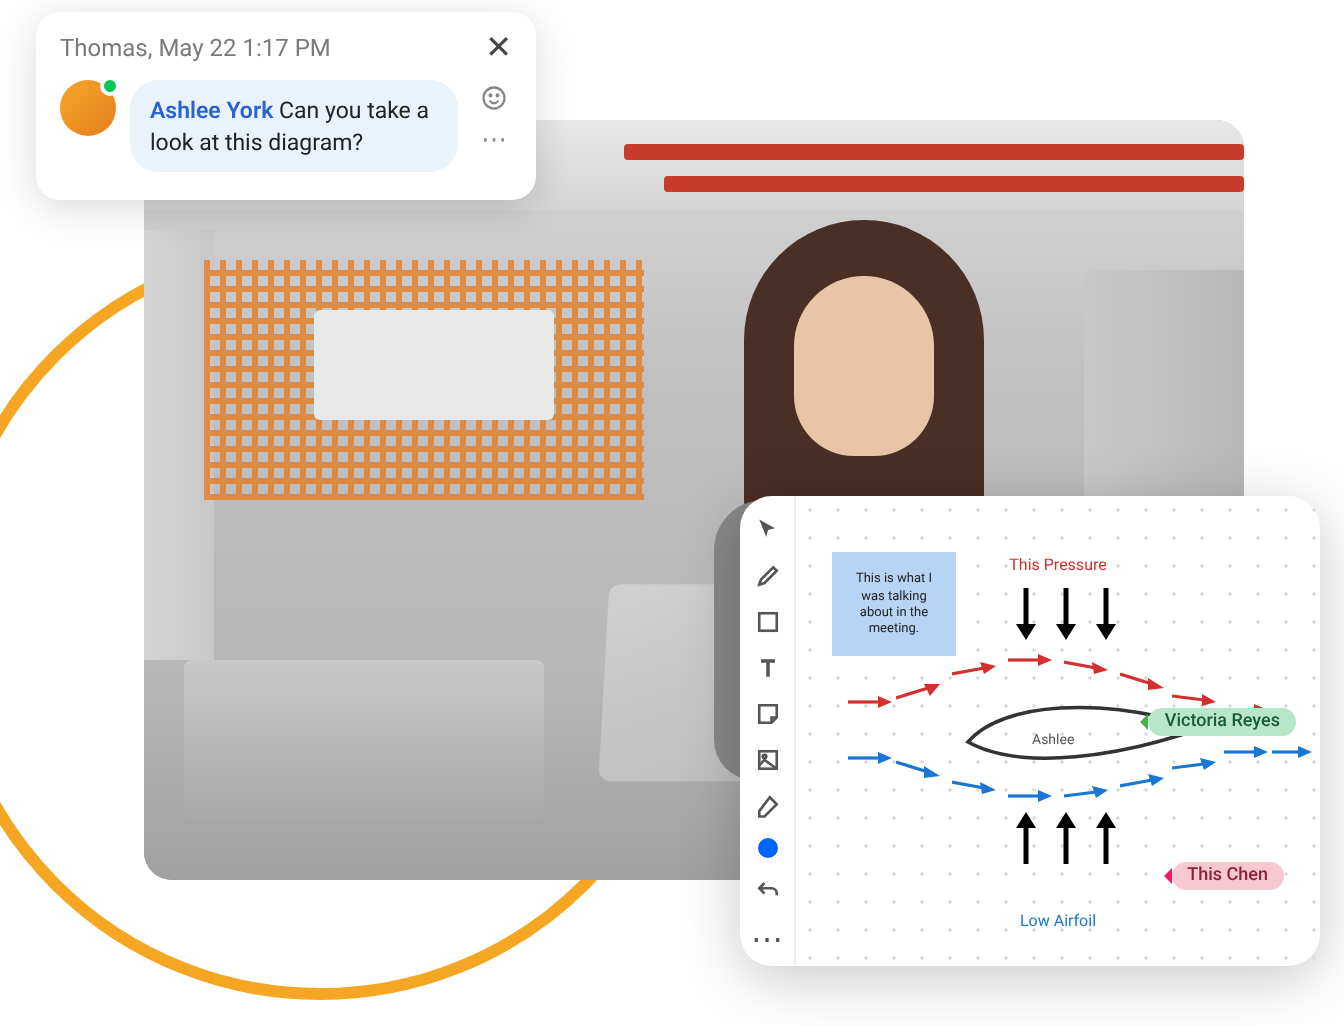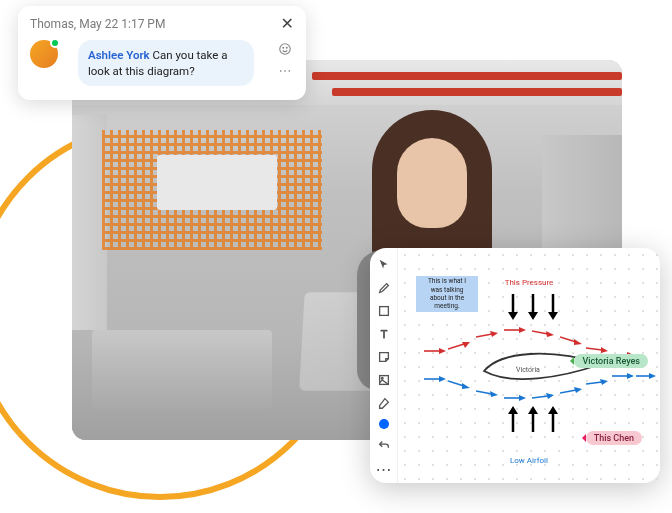--- a/index.html
+++ b/index.html
@@ -17,40 +17,40 @@
 .hair{position:absolute;top:0;left:30px;width:120px;height:180px;background:#4a2f24;border-radius:60px 60px 40px 40px}
 .face{position:absolute;top:28px;left:55px;width:70px;height:90px;background:#e8c4a8;border-radius:35px 35px 30px 30px}
 .shirt{position:absolute;top:140px;left:40px;width:100px;height:120px;background:#7a2030;border-radius:30px 30px 0 0}
 .jacket-l{position:absolute;top:140px;left:15px;width:50px;height:140px;background:#888;border-radius:25px 10px 10px 20px}
 .jacket-r{position:absolute;top:140px;left:115px;width:50px;height:140px;background:#888;border-radius:10px 25px 20px 10px}
 .table{position:absolute;bottom:0;left:0;right:0;height:110px;background:linear-gradient(180deg,#b8b8b8,#a0a0a0)}
 .laptop{position:absolute;bottom:50px;left:230px;width:190px;height:100px;background:linear-gradient(160deg,#d0d0d0,#b8b8b8);transform:perspective(300px) rotateX(10deg);border-radius:6px}
 .box-l{position:absolute;bottom:30px;left:20px;width:180px;height:80px;background:linear-gradient(180deg,#c8c8c8,#a8a8a8);border-radius:4px}
 .panel-l{position:absolute;top:55px;left:0;width:35px;height:230px;background:linear-gradient(90deg,#d5d5d5,#c8c8c8)}
 .panel-r{position:absolute;top:75px;right:0;width:80px;height:180px;background:linear-gradient(90deg,#c8c8c8,#b8b8b8)}
-.chat-card{position:absolute;left:18px;top:6px;width:288px;background:#fff;border-radius:12px;box-shadow:0 4px 20px rgba(0,0,0,.15);z-index:3;padding:10px 12px 14px}
+.chat-card{position:absolute;left:18px;top:6px;width:250px;background:#fff;border-radius:12px;box-shadow:0 4px 20px rgba(0,0,0,.15);z-index:3;padding:10px 12px 14px}
 .chat-header{display:flex;align-items:center;justify-content:space-between;margin-bottom:8px}
 .chat-time{font-size:12px;color:#7a7a7a}
 .close-x{font-size:16px;color:#444;cursor:pointer;line-height:1}
-.chat-body{display:flex;align-items:flex-start;gap:20px}
+.chat-body{display:flex;align-items:flex-start;gap:7px}
 .avatar{width:28px;height:28px;border-radius:50%;background:linear-gradient(135deg,#f5a623,#e67e22);position:relative;flex-shrink:0}
 .presence{position:absolute;top:-2px;right:-2px;width:10px;height:10px;border-radius:50%;background:#00c853;border:2px solid #fff}
 .bubble{background:#eaf2fb;border-radius:14px;padding:7px 10px;font-size:11.5px;line-height:1.4;color:#222;flex:1}
 .mention{color:#2864d1;font-weight:600}
 .chat-actions{display:flex;flex-direction:column;gap:3px;margin-left:2px}
 .emoji-btn,.more-btn{width:18px;height:18px;display:flex;align-items:center;justify-content:center;color:#888;font-size:13px;cursor:pointer}
 .whiteboard{position:absolute;right:12px;bottom:30px;width:290px;height:235px;background:#fff;border-radius:16px;box-shadow:0 6px 30px rgba(0,0,0,.22);z-index:3;display:flex}
 .dot-grid{background-image:radial-gradient(#e0e0e0 1px,transparent 1px);background-size:14px 14px}
 .wb-toolbar{width:28px;padding:10px 0;display:flex;flex-direction:column;align-items:center;gap:9px;border-right:1px solid #f0f0f0}
 .tool{width:16px;height:16px;display:flex;align-items:center;justify-content:center;cursor:pointer;color:#555}
 .tool svg{width:14px;height:14px}
 .tool.sel{color:#0066ff}
 .dot-blue{width:10px;height:10px;border-radius:50%;background:#0066ff}
 .wb-canvas{flex:1;position:relative}
-.sticky{position:absolute;top:28px;left:18px;width:62px;height:36px;background:#b8d4f5;font-size:6.5px;padding:6px;text-align:center;color:#222;line-height:1.3;display:flex;align-items:center}
+.sticky{position:absolute;top:28px;left:18px;width:62px;height:52px;background:#b8d4f5;font-size:6.5px;padding:6px;text-align:center;color:#222;line-height:1.3;display:flex;align-items:center}
 .lbl-high{position:absolute;top:30px;left:50%;transform:translateX(-50%);font-size:8px;color:#d32f2f}
 .lbl-low{position:absolute;bottom:18px;left:50%;transform:translateX(-50%);font-size:8px;color:#1976d2}
 .lbl-airfoil{position:absolute;top:118px;left:118px;font-size:7px;color:#555}
 .airfoil{position:absolute;top:98px;left:78px;width:130px;height:42px}
 .cursor-tag{position:absolute;padding:2px 8px;border-radius:10px;font-size:9px;font-weight:500;white-space:nowrap}
 .ct-green{background:#b8e6c8;color:#1a5c35;top:106px;right:12px}
 .ct-green::before{content:'';position:absolute;left:-8px;top:3px;border:4px solid transparent;border-right-color:#4caf50}
 .ct-pink{background:#f8c8d0;color:#8a2040;bottom:38px;right:18px}
 .ct-pink::before{content:'';position:absolute;left:-8px;top:3px;border:4px solid transparent;border-right-color:#e91e63}
 .arrow{position:absolute}
@@ -201,21 +201,21 @@
           <line x1="7" y1="6" x2="7" y2="26" stroke="#000" stroke-width="2.5"></line>
           <polygon points="7,0 2,8 12,8" fill="#000"></polygon>
         </svg>
       </div>
 
     <div class="airfoil">
       <svg width="130" height="42" viewBox="0 0 130 42">
           <path d="M8 25 C 25 5, 75 2, 125 18 C 85 32, 35 40, 8 25 Z" fill="none" stroke="#333" stroke-width="1.8"></path>
         </svg>
     </div>
-    <div class="lbl-airfoil">Victoria</div>
+    <div class="lbl-airfoil">Ashlee</div>
 
     <div class="arrow" style="top:98px;left:26px">
         <svg width="22" height="10">
           <line x1="0" y1="5" x2="16" y2="5" stroke="#d32f2f" stroke-width="1.6"></line>
           <polygon points="22,5 15,2 15,8" fill="#d32f2f"></polygon>
         </svg>
       </div>
     <div class="arrow" style="top:92px;left:50px">
         <svg width="22" height="12">
           <line x1="0" y1="9" x2="16" y2="4" stroke="#d32f2f" stroke-width="1.6"></line>

